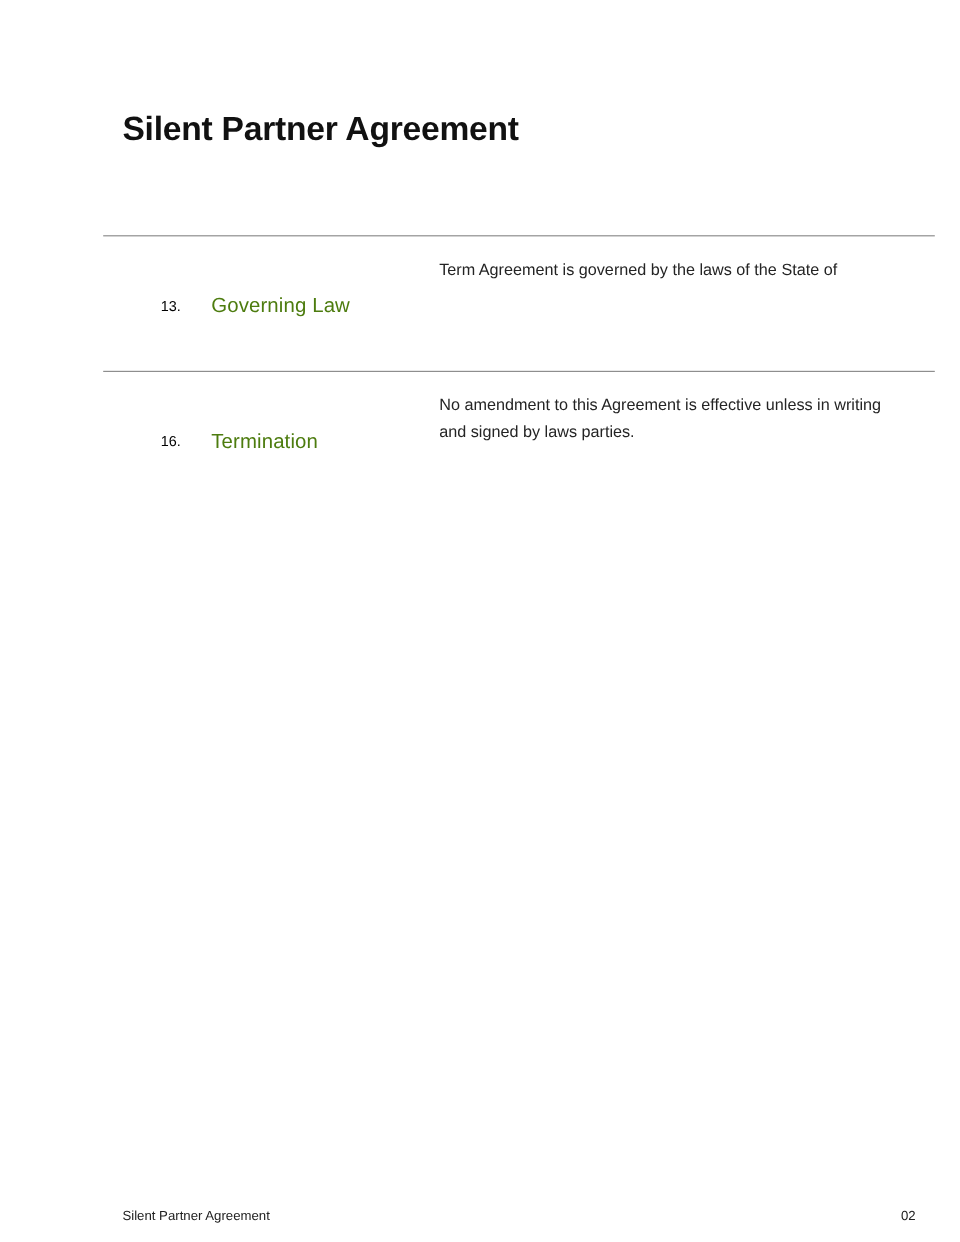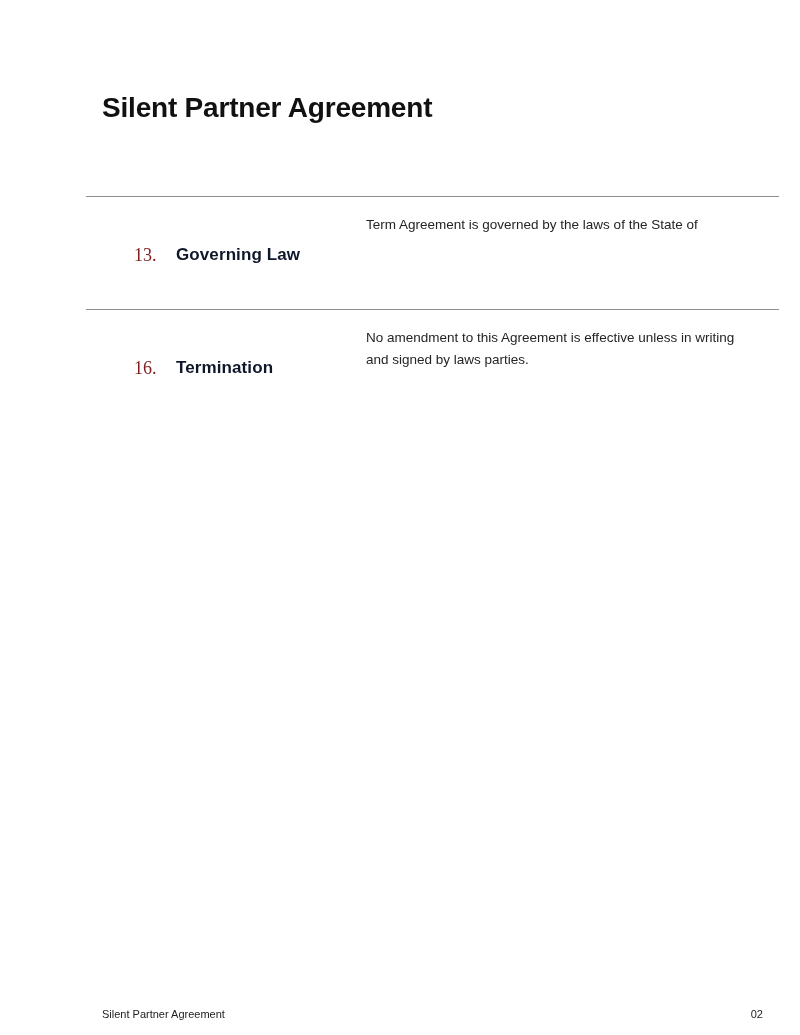--- a/index.html
+++ b/index.html
@@ -36,31 +36,30 @@
   .section.fixed-h { height: 113px; overflow: hidden; }
   .section-left {
     width: 248px;
     flex: 0 0 248px;
     display: flex;
     align-items: flex-start;
   }
   .section-number {
     width: 42px;
     flex: 0 0 42px;
-    font-size: 18px;
+    font-size: 12px;
     line-height: 22px;
-    color: #7f1d1d;
-    font-family: Liberation Serif, serif;
+    color: #000000;
   }
   .section-heading {
     font-size: 17px;
     line-height: 22px;
     letter-spacing: 0.1px;
-    color: #0f172a;
-    font-weight: 700;
+    color: #4d7c0f;
+    font-weight: 400;
   }
   .section-body {
     width: 472px;
     max-width: 472px;
     font-size: 13.5px;
     line-height: 22px;
     color: #242424;
     padding-top: 2px;
   }
   .footer {

